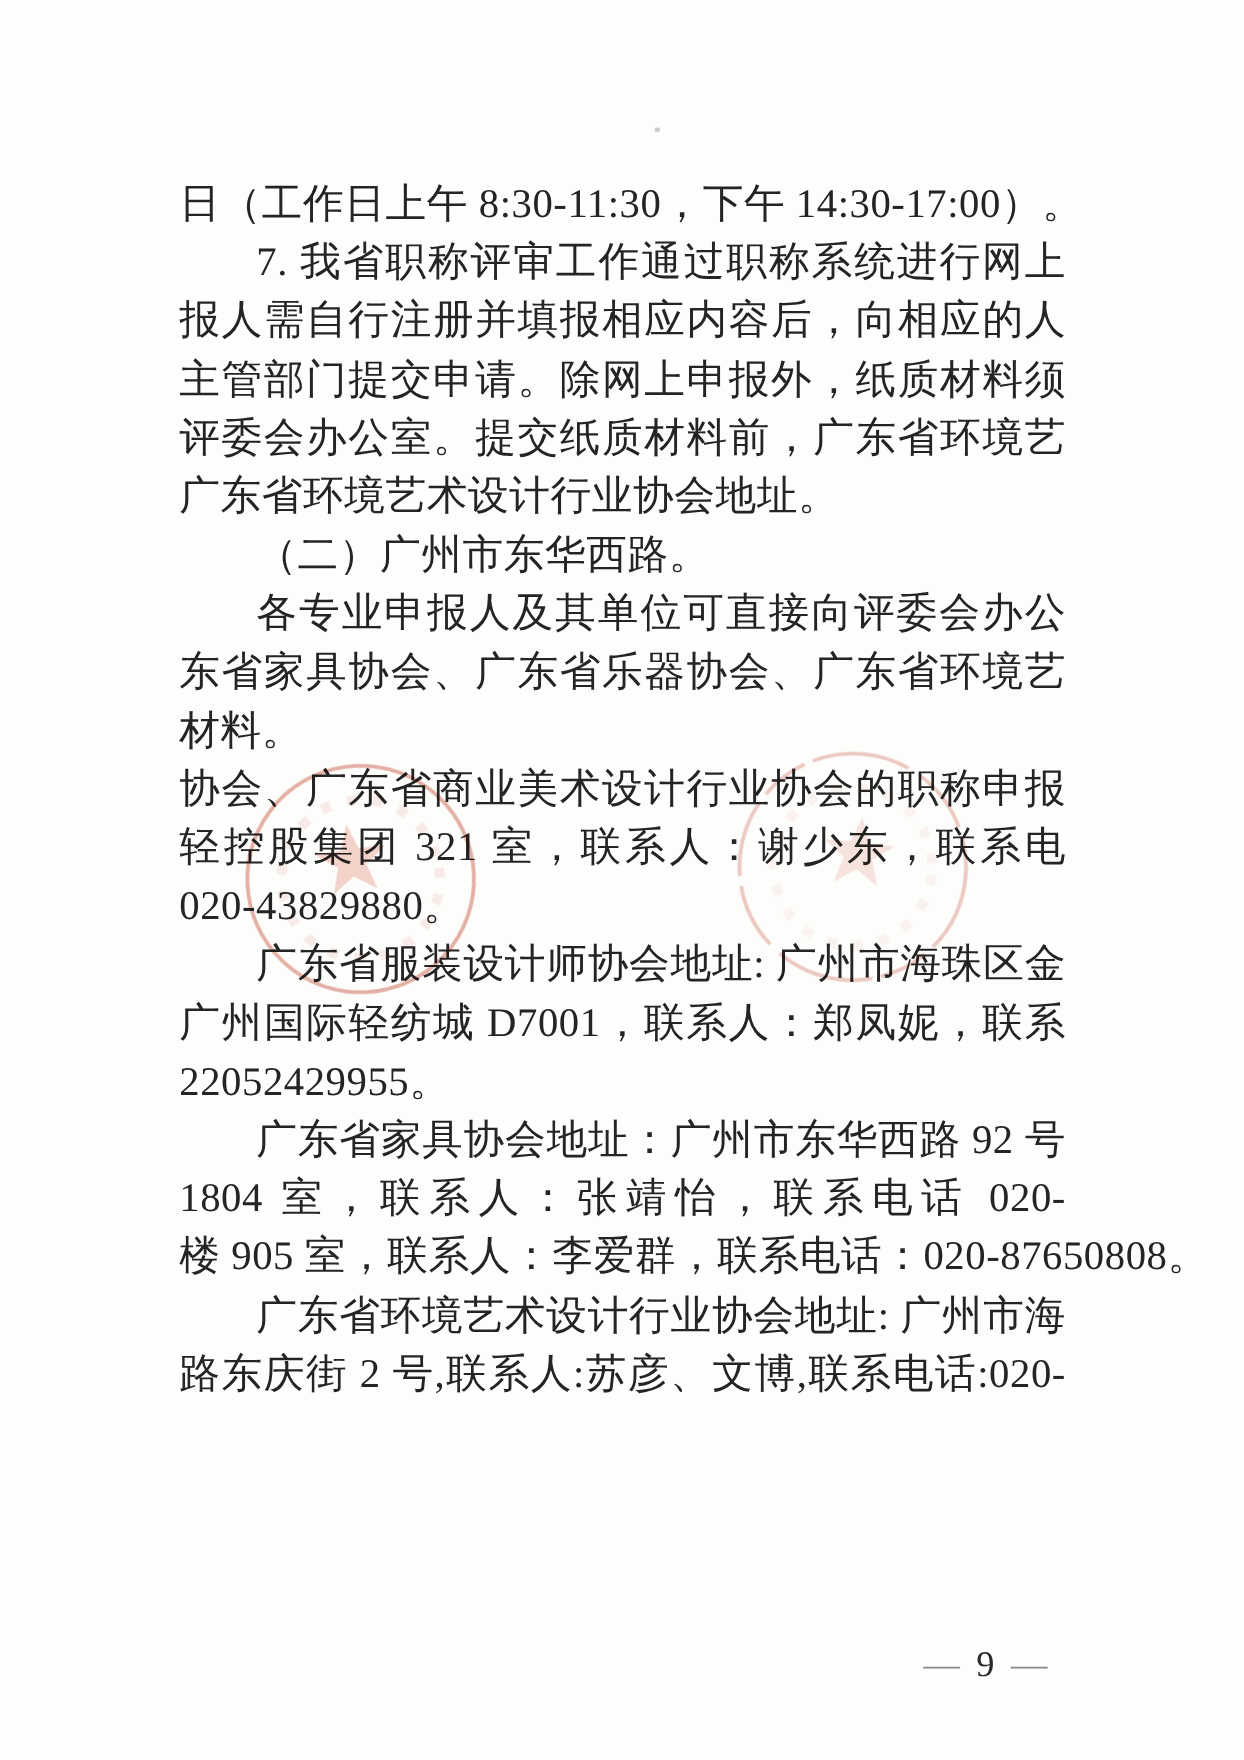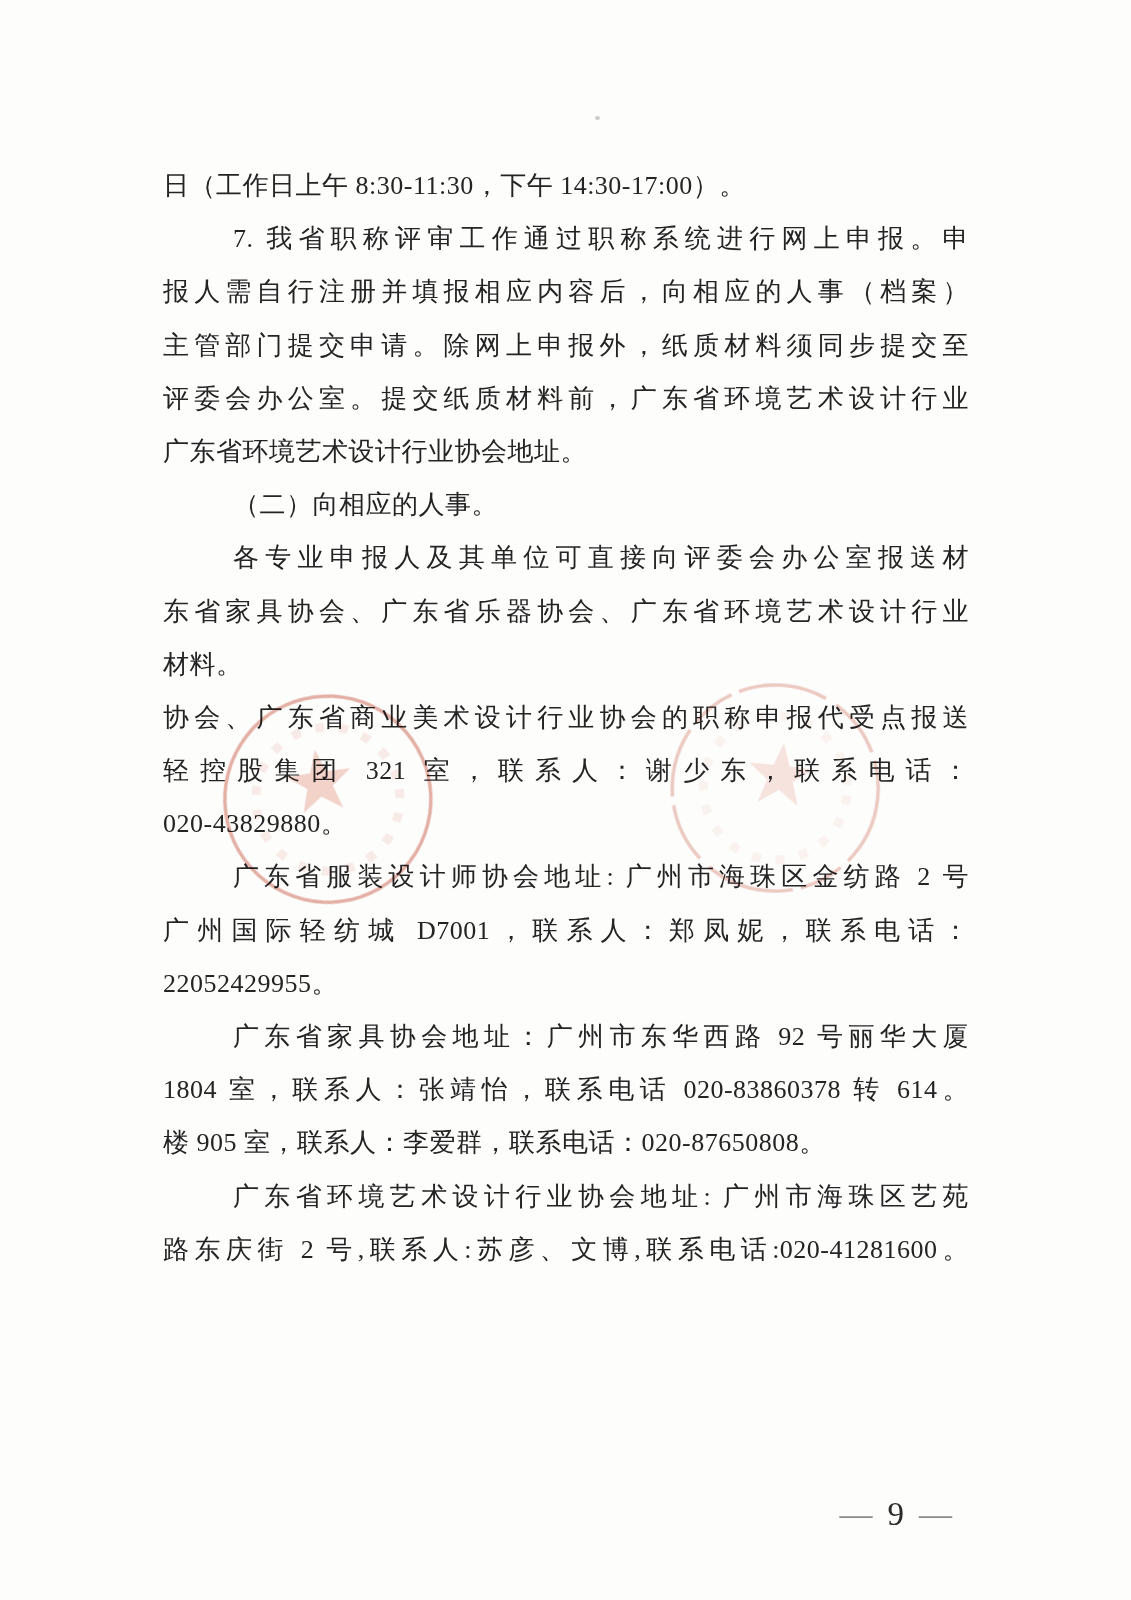--- a/index.html
+++ b/index.html
@@ -10,21 +10,21 @@
     margin:0 auto;
     background:#fdfdfc;
     overflow:hidden;
     font-family:"Liberation Serif","DejaVu Serif",serif;
     color:#222;
   }
   .text-block{
     position:absolute;
     left:163px;top:159px;
     width:806px;
-    font-size:26px;
+    font-size:37px;
     line-height:53.2px;
     color:#242424;
     text-rendering:optimizeLegibility;
   }
   .line{
     height:53.2px;
     white-space:nowrap;
     text-align:left;
     letter-spacing:0.5px;
   }
@@ -69,21 +69,21 @@
 
   <div class="speck"></div>
 
   <div class="text-block">
     <div class="line">日（工作日上午 8:30-11:30，下午 14:30-17:00）。</div>
     <div class="line indent full">7. 我省职称评审工作通过职称系统进行网上申报。申</div>
     <div class="line full">报人需自行注册并填报相应内容后，向相应的人事（档案）</div>
     <div class="line full">主管部门提交申请。除网上申报外，纸质材料须同步提交至</div>
     <div class="line full">评委会办公室。提交纸质材料前，广东省环境艺术设计行业</div>
     <div class="line">广东省环境艺术设计行业协会地址。</div>
-    <div class="line indent">（二）向相应的人事。</div>
+    <div class="line indent">（二）广州市东华西路。</div>
     <div class="line indent full">各专业申报人及其单位可直接向评委会办公室报送材</div>
     <div class="line full">东省家具协会、广东省乐器协会、广东省环境艺术设计行业</div>
     <div class="line">材料。</div>
     <div class="line full">协会、广东省商业美术设计行业协会的职称申报代受点报送</div>
     <div class="line full">轻控股集团 321 室，联系人：谢少东，联系电话：</div>
     <div class="line">020-43829880。</div>
     <div class="line indent full">广东省服装设计师协会地址: 广州市海珠区金纺路 2 号</div>
     <div class="line full">广州国际轻纺城 D7001，联系人：郑凤妮，联系电话：</div>
     <div class="line">22052429955。</div>
     <div class="line indent full">广东省家具协会地址：广州市东华西路 92 号丽华大厦</div>

